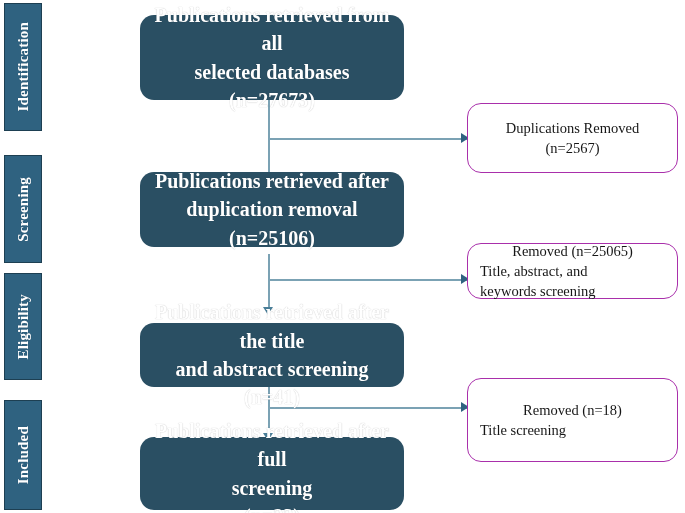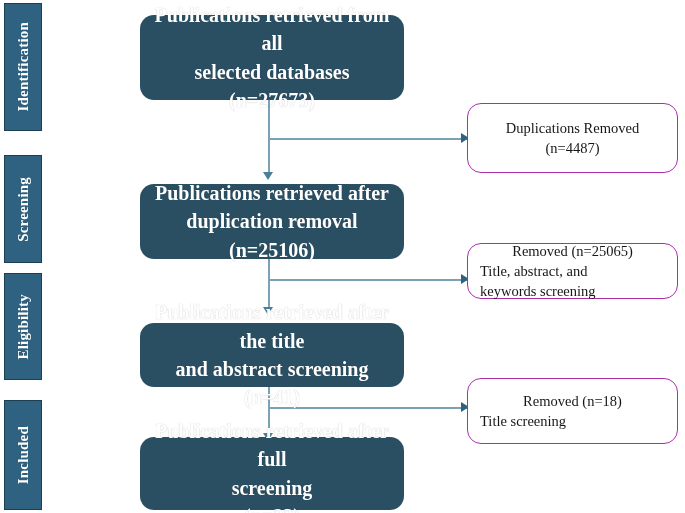--- a/index.html
+++ b/index.html
@@ -151,21 +151,21 @@
   <div class="arrow-right" style="left:461px; top:402px;"></div>
 
   <div class="main-box" style="left:140px; top:15px; width:264px; height:85px;">
     <div>
       <div class="box-text">Publications retrieved from all</div>
       <div class="box-text">selected databases</div>
       <div class="box-text">(n=27673)</div>
     </div>
   </div>
 
-  <div class="main-box" style="left:140px; top:184px; width:264px; height:75px;">
+  <div class="main-box" style="left:140px; top:172px; width:264px; height:75px;">
     <div>
       <div class="box-text">Publications retrieved after</div>
       <div class="box-text">duplication removal</div>
       <div class="box-text">(n=25106)</div>
     </div>
   </div>
 
   <div class="main-box" style="left:140px; top:313px; width:264px; height:64px;margin-top:10px;">
     <div>
       <div class="box-text">Publications retrieved after the title</div>
@@ -176,27 +176,27 @@
   <div class="main-box" style="left:140px; top:437px; width:264px; height:73px;padding-left:14px;">
     <div>
       <div class="box-text">Publications retrieved after full</div>
       <div class="box-text">screening</div>
       <div class="box-text">(n=23)</div>
     </div>
   </div>
 
   <div class="side-box" style="left:467px; top:103px; width:211px; height:70px;">
     <div class="side-line center">Duplications Removed</div>
-    <div class="side-line center">(n=4487)</div>
+    <div class="side-line center">(n=2567)</div>
   </div>
 
   <div class="side-box" style="left:467px; top:243px; width:211px; height:56px;">
     <div class="side-line center">Removed (n=25065)</div>
     <div class="side-line left">Title, abstract, and</div>
     <div class="side-line left">keywords screening</div>
   </div>
 
-  <div class="side-box" style="left:467px; top:378px; width:211px; height:66px;">
+  <div class="side-box" style="left:467px; top:378px; width:211px; height:84px;">
     <div class="side-line center">Removed (n=18)</div>
     <div class="side-line left">Title screening</div>
   </div>
 
 </div>
 
 </body></html>

